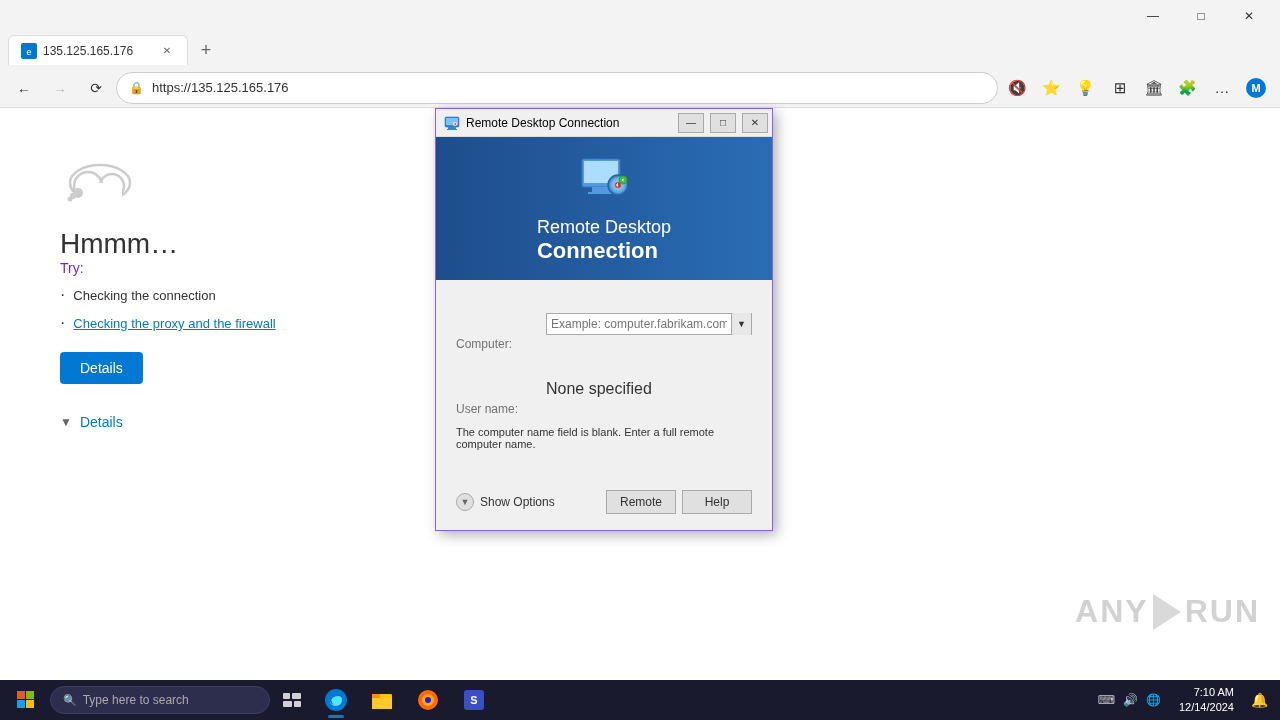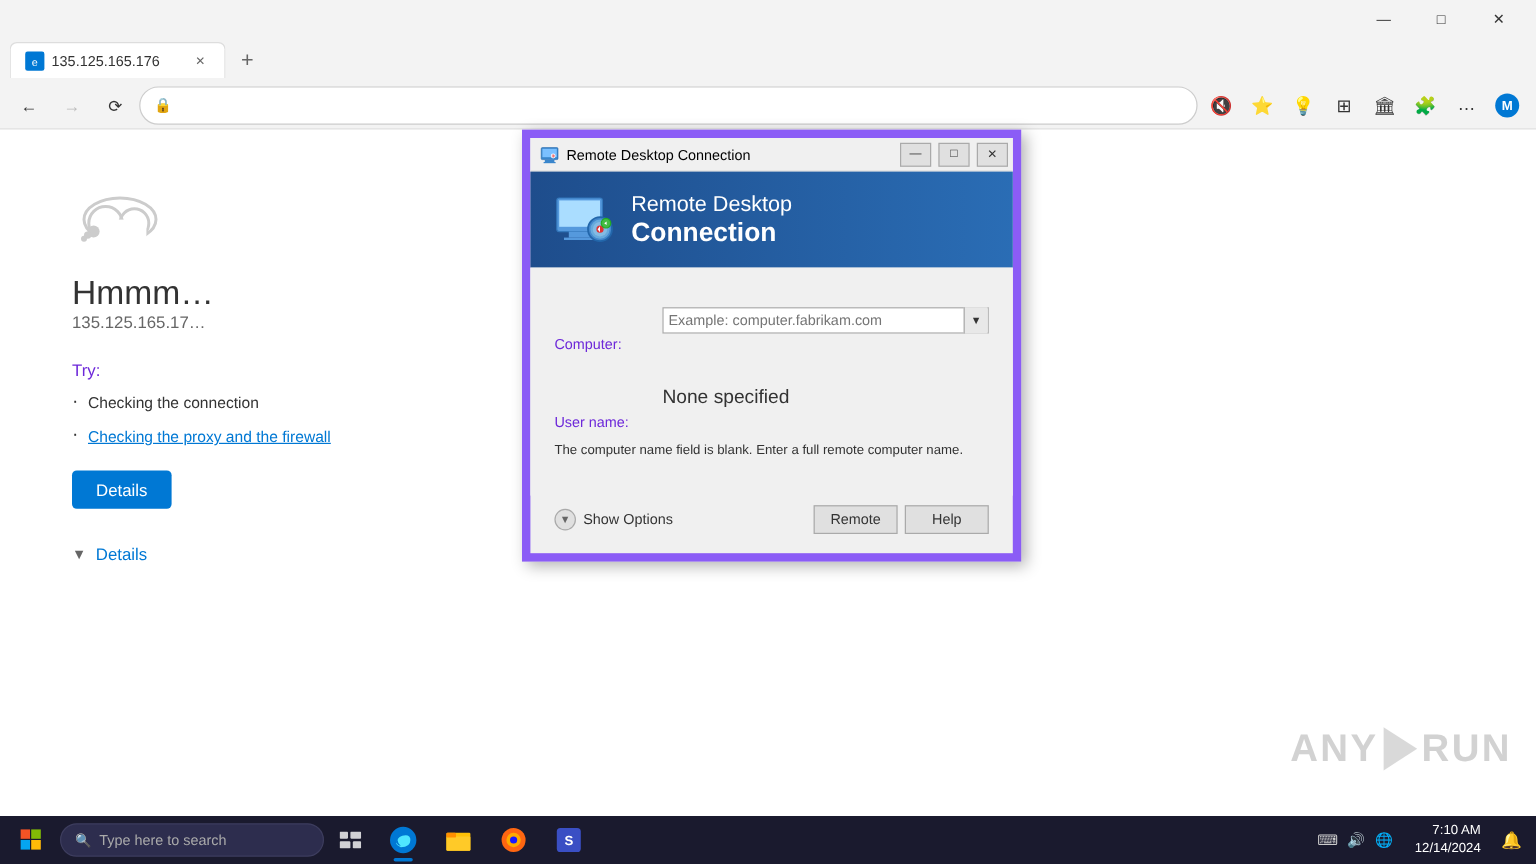--- a/index.html
+++ b/index.html
@@ -427,23 +427,23 @@
       position: absolute;
       top: 108px;
       left: 0; right: 0; bottom: 40px;
       pointer-events: none;
     }
 
     .rdp-dialog {
       position: absolute;
       top: 0;
       left: 435px;
-      width: 416px;
+      width: 338px;
       background: #f0f0f0;
-      border: 7px solid #8b5cf6;
+      border: 1px solid #8b5cf6;
       box-shadow: 4px 4px 12px rgba(0,0,0,0.3);
       pointer-events: all;
       font-family: 'Segoe UI', Arial, sans-serif;
     }
 
     .rdp-title-bar {
       display: flex;
       align-items: center;
       height: 28px;
       padding: 0 4px 0 8px;
@@ -475,20 +475,21 @@
       font-size: 10px;
       color: #333;
     }
 
     .rdp-header {
       background: linear-gradient(to right, #1e4d8c, #2a6db5);
       padding: 16px 20px;
       display: flex;
       align-items: center;
       gap: 16px;
+      flex-direction: column;
     }
 
     .rdp-header-icon {
       width: 48px;
       height: 48px;
       position: relative;
       flex-shrink: 0;
     }
 
     .rdp-header-title {
@@ -513,21 +514,21 @@
     }
 
     .rdp-field-row {
       display: flex;
       align-items: center;
       margin-bottom: 10px;
     }
 
     .rdp-label {
       font-size: 12px;
-      color: #6d28d9;
+      color: #737373;
       width: 90px;
       flex-shrink: 0;
       margin-top: 41px;
     }
 
     .rdp-input-wrapper {
       display: flex;
       align-items: center;
       flex: 1;
       border: 1px solid #aaa;
@@ -608,21 +609,21 @@
       background: #e0e0e0;
       cursor: pointer;
       font-size: 12px;
       color: #333;
       margin-left: 6px;
     }
 
     
     .anyrun-watermark {
       position: absolute;
-      bottom: 38px;
+      bottom: 50px;
       right: 20px;
       color: rgba(180,180,180,0.6);
       font-size: 32px;
       font-weight: bold;
       letter-spacing: 2px;
       display: flex;
       align-items: center;
       gap: 4px;
       pointer-events: none;
     }
@@ -663,20 +664,21 @@
     </div>
     <button class="new-tab-btn">+</button>
   </div>
 
   <div class="address-bar-row">
     <button class="nav-btn">←</button>
     <button class="nav-btn disabled">→</button>
     <button class="nav-btn">⟳</button>
     <div class="address-input-wrapper">
       <span class="security-icon">🔒</span>
+      <input class="address-input" value="https://135.125.165.176" readonly="" style="">
     </div>
     <div class="toolbar-icons">
       <button class="toolbar-btn" title="Read aloud">🔇</button>
       <button class="toolbar-btn" title="Favorites">⭐</button>
       <button class="toolbar-btn">💡</button>
       <button class="toolbar-btn">⊞</button>
       <button class="toolbar-btn">🏛</button>
       <button class="toolbar-btn">🧩</button>
       <button class="toolbar-btn">…</button>
       <div class="edge-icon">
@@ -698,23 +700,20 @@
         <ellipse cx="28" cy="38" rx="14" ry="14" fill="none" stroke="#ccc" stroke-width="2.5"></ellipse>
         <ellipse cx="52" cy="38" rx="12" ry="12" fill="none" stroke="#ccc" stroke-width="2.5"></ellipse>
         <rect x="18" y="35" width="44" height="20" fill="#fff"></rect>
         <circle cx="18" cy="45" r="5" fill="#ccc"></circle>
         <circle cx="13" cy="48" r="3" fill="#ccc"></circle>
         <circle cx="10" cy="51" r="2.5" fill="#ccc"></circle>
       </svg>
     </div>
 
     <h1 class="error-title">Hmmm…</h1>
-    <p class="error-url">
-      <span>135.125.165.17…</span>
-    </p>
 
     <p class="try-label">Try:</p>
 
     <ul class="bullet-list">
       <li>
         <span class="bullet-dot">·</span>
         <span>Checking the connection</span>
       </li>
       <li>
         <span class="bullet-dot">·</span>

